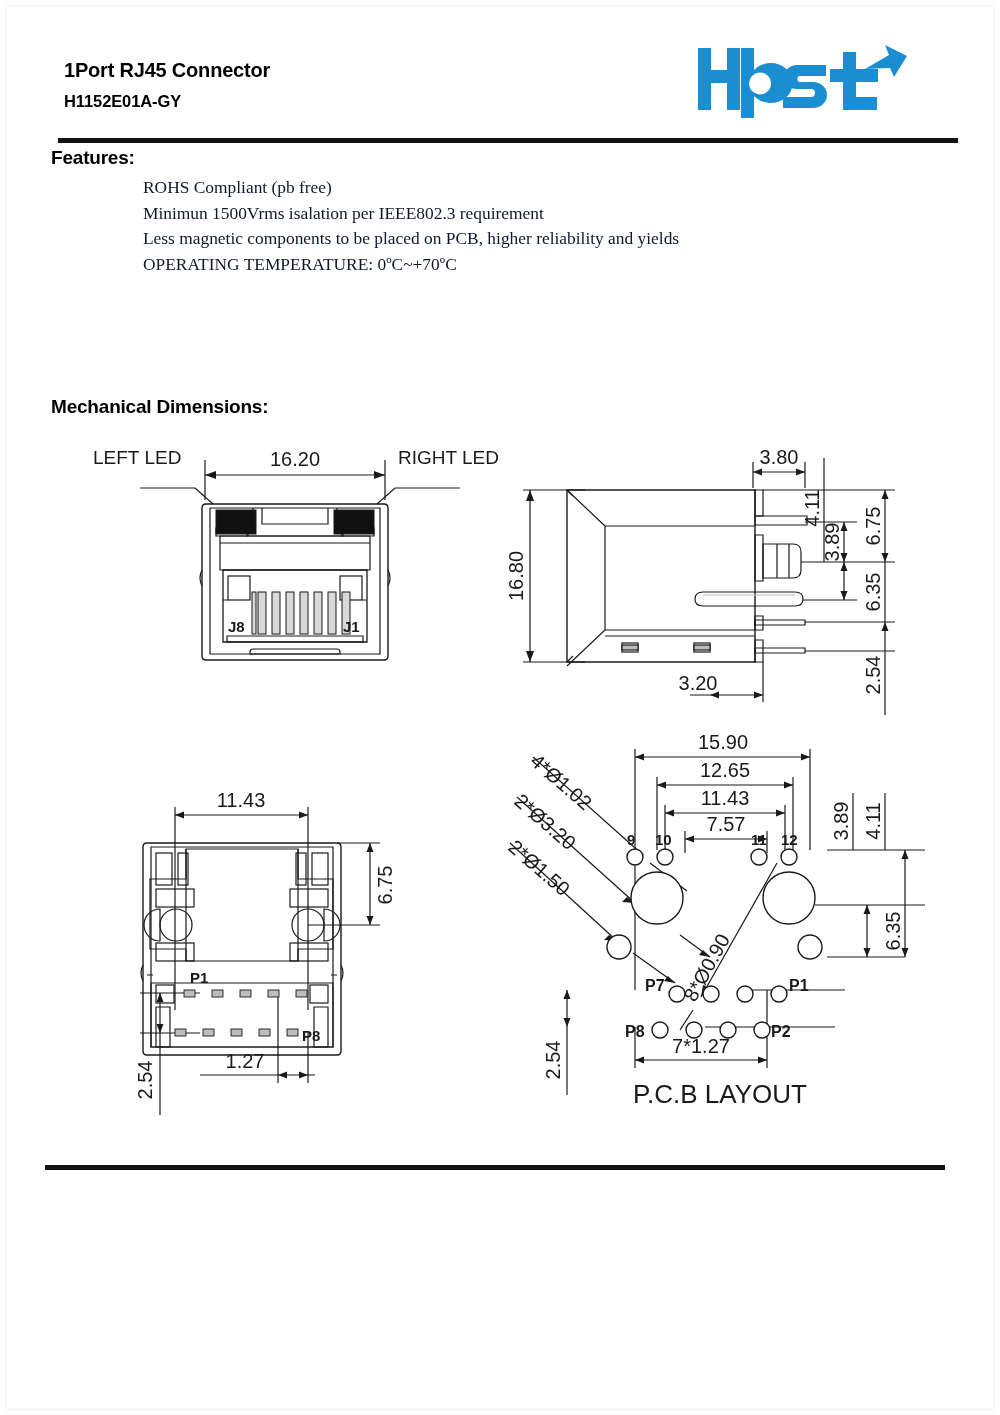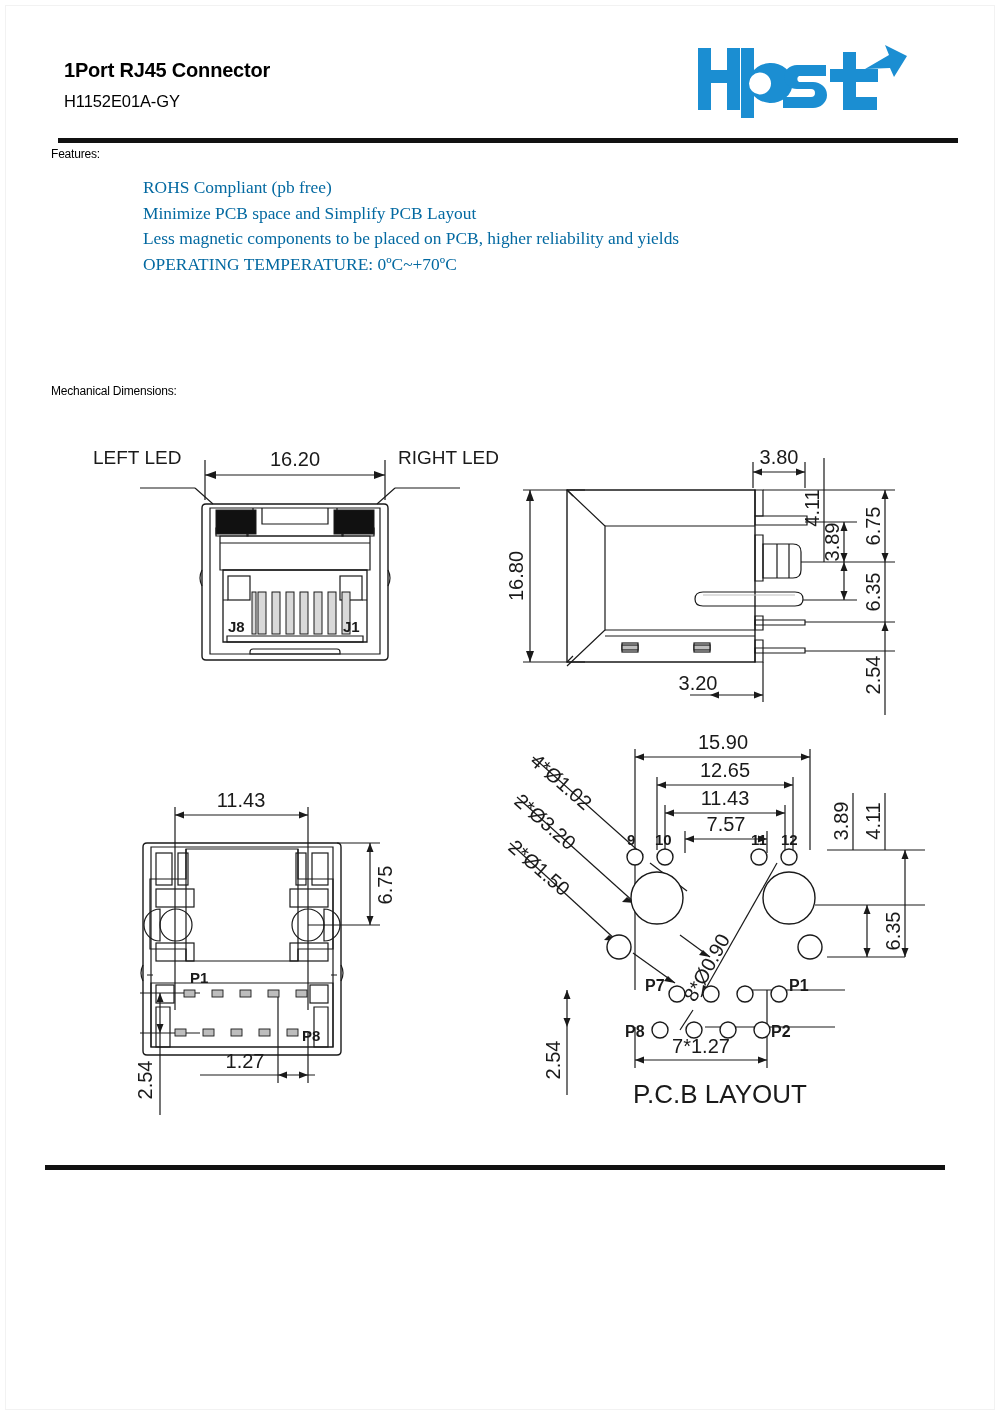--- a/index.html
+++ b/index.html
@@ -14,40 +14,40 @@
   }
 
   
   .header{ position:absolute; left:0; top:14px; width:1000px; height:135px;margin-left:13px; }
   .doc-title{
     position:absolute; left:51px; top:45px;
     font-size:20px; font-weight:bold; letter-spacing:-0.2px;
   }
   .doc-partno{
     position:absolute; left:51px; top:78px;
-    font-size:16.5px; font-weight:normal; letter-spacing:-0.1px;
+    font-size:16.5px; font-weight:bold; letter-spacing:-0.1px;
   }
   .logo{ position:absolute; left:683px; top:28px; width:215px; height:84px; }
   .rule-top{
     position:absolute; left:45px; top:124px; width:900px; height:5px; background:#111;
   }
   .rule-bottom{
     position:absolute; left:45px; top:1165px; width:900px; height:5px; background:#111;
   }
 
   
   .sec-heading{
-    position:absolute; font-size:12px; font-weight:normal; letter-spacing:-0.2px;
+    position:absolute; font-size:19px; font-weight:bold; letter-spacing:-0.2px;
   }
   #features-heading{ left:51px; top:147px; }
-  #mech-heading{ left:51px; top:384px; }
+  #mech-heading{ left:51px; top:396px; }
   .features-list{
     position:absolute; left:143px; top:175px; width:800px;
     font-family:"Liberation Serif", serif;
-    font-size:17.4px; line-height:25.7px; color:#0369a1;
+    font-size:17.4px; line-height:25.7px; color:#0f172a;
   }
   .features-list div{ white-space:nowrap; }
 
   
   .dwg{ position:absolute; }
   #view-front { left:85px;  top:440px;  width:430px; height:250px; }
   #view-side  { left:505px; top:440px;  width:420px; height:285px; }
   #view-bottom{ left:130px; top:785px;  width:390px; height:340px; }
   #view-pcb   { left:505px; top:735px;  width:430px; height:390px; }
   .dwg svg{ display:block; width:100%; height:100%; overflow:visible; }
@@ -83,21 +83,21 @@
     </svg>
   </div>
 
   <div class="rule-top"></div>
 </div>
 
 <div class="sec-heading" id="features-heading">Features:</div>
 
 <div class="features-list">
   <div>ROHS Compliant (pb free)</div>
-  <div>Minimize PCB space and Simplify PCB Layout</div>
+  <div>Minimun 1500Vrms isalation per IEEE802.3 requirement</div>
   <div>Less magnetic components to be placed on PCB, higher reliability and yields</div>
   <div>OPERATING TEMPERATURE:  0ºC~+70ºC</div>
 </div>
 
 <div class="sec-heading" id="mech-heading">Mechanical Dimensions:</div>
 
 <div class="dwg" id="view-front">
   <svg viewBox="0 0 430 250">
     <g fill="none" stroke="#1a1a1a" stroke-width="1.2">
 

